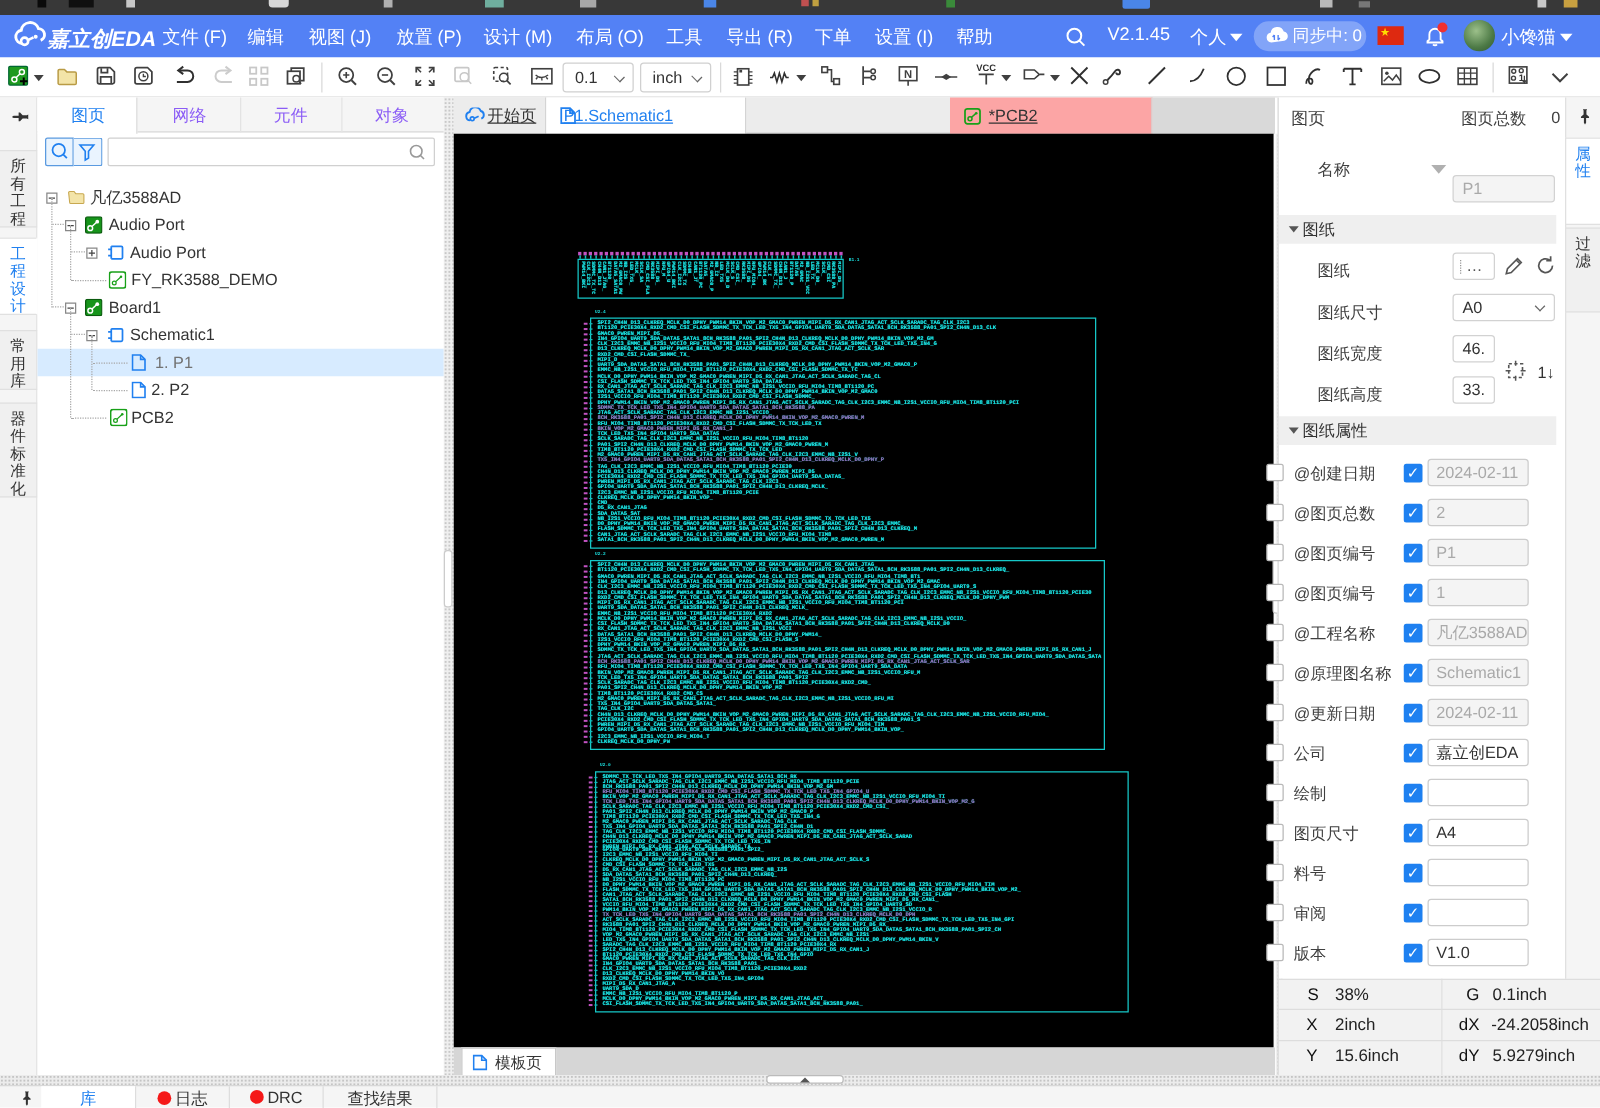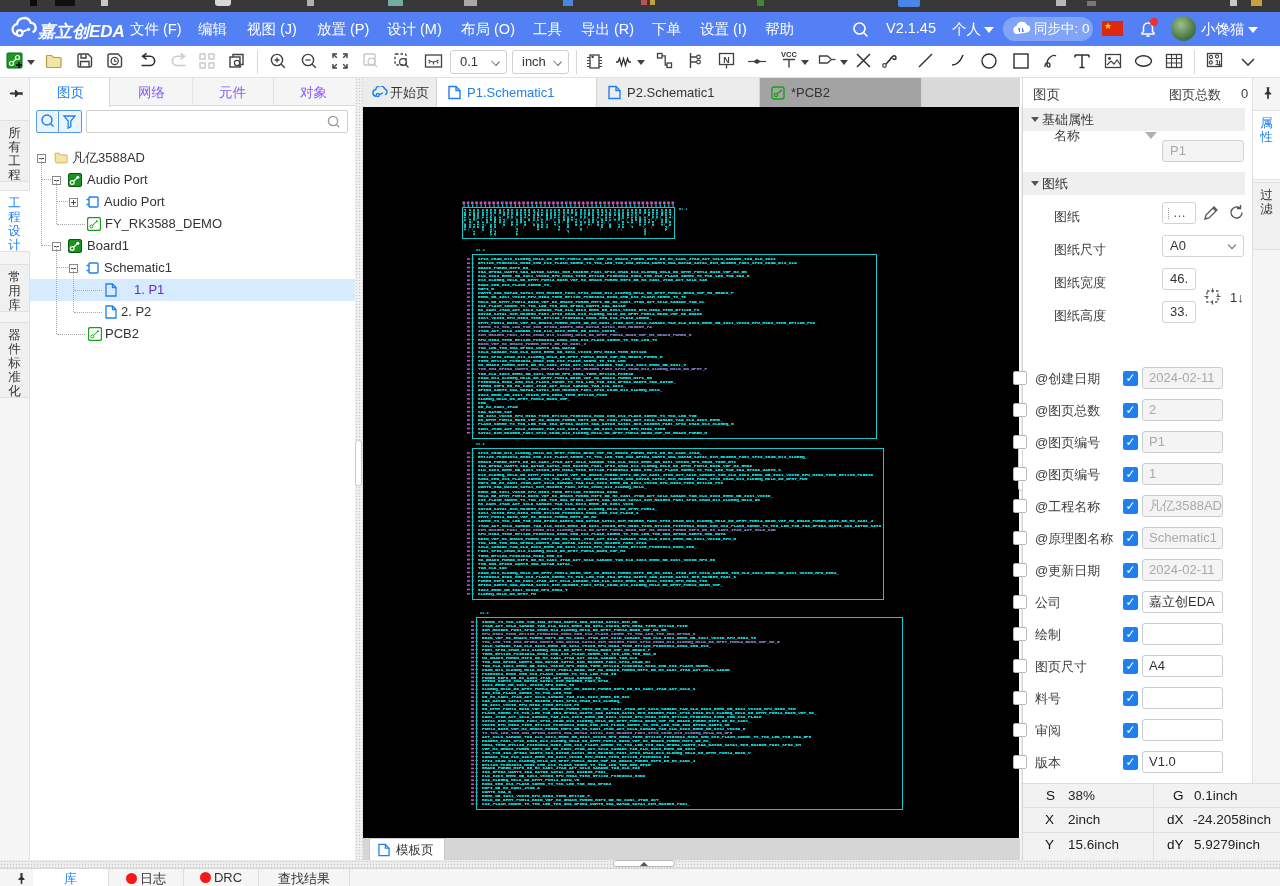--- a/index.html
+++ b/index.html
@@ -23,21 +23,21 @@
 #treetabs span.act { color:#2080f0; }
 .trow { position:absolute; left:0; width:325px; height:22px; font-size:13px; color:#333; line-height:22px; white-space:nowrap; }
 .trow.sel { background:#d7ebff; }
 .ebox { position:absolute; top:6.5px; width:9px; height:9px; border:1px solid #888; background:#fff; }
 .ebox:before { content:""; position:absolute; left:1px; top:3px; width:5px; height:1px; background:#444; }
 .ebox.plus:after { content:""; position:absolute; left:3px; top:1px; width:1px; height:5px; background:#444; }
 #gutterL { left:355px; top:78px; width:8px; height:782px; background:#efefef; background-image:radial-gradient(#c8c8c8 0.6px, transparent 0.8px); background-size:3px 3px; }
 #gutterR { left:1019px; top:107px; width:7px; height:753px; background:#fbfbfb; }
 #gutterR .trk { position:absolute; left:2px; top:0; width:5px; height:753px; background:#ececec; background-image:radial-gradient(#b8b8b8 0.7px, transparent 0.9px); background-size:3px 3px; }
 #canvastabs { left:363px; top:78px; width:657px; height:29px; background:#ececec; border-bottom:1px solid #d0d0d0; }
-.ctab { position:absolute; top:0; height:29px; border-right:1px solid #d4d4d4; font-size:13px; color:#333; line-height:29px; }
+.ctab { position:absolute; top:0; height:29px; border-right:1px solid #d4d4d4; font-size:13px; color:#333; line-height:29px;text-decoration:underline; }
 #canvas { left:363px; top:107px; width:656px; height:731px; background:#000; }
 #canvasbottom { left:363px; top:838px; width:657px; height:22px; background:#d6d6d6; }
 #dotband { left:0; top:860px; width:1280px; height:8px; background:#ececec; background-image:radial-gradient(#c4c4c4 0.6px, transparent 0.8px); background-size:3px 3px; }
 #bottombar { left:0; top:868px; width:1280px; height:18px; background:#f5f5f5; border-top:1px solid #d8d8d8; }
 .btab { position:absolute; top:0; height:18px; font-size:13px; color:#333; text-align:center; border-right:1px solid #ddd; padding-top:1px; }
 .rdot { display:inline-block; width:11px; height:11px; border-radius:50%; background:#f51818; margin-right:3px; vertical-align:-1px; }
 #rightpanel { left:1022px; top:78px; width:230px; height:705px; background:#fff; border-left:1px solid #d8d8d8; }
 .sect { position:absolute; left:0; width:222px; height:23px; background:#efefef; font-size:13px; color:#333; line-height:23px; }
 .sect:before { content:""; position:absolute; left:8px; top:9px; border-left:4px solid transparent; border-right:4px solid transparent; border-top:5px solid #555; }
 .sect span { margin-left:19px; }
@@ -379,21 +379,21 @@
       <path d="M3 4.5 h-2.5 M3 9.5 h-2.5" stroke="#2080f0" stroke-width="1.4"></path>
       <path d="M3 2 v10" stroke="#2080f0" stroke-width="1.4"></path>
     </svg>
     <span style="position:absolute;left:74px">Schematic1</span>
   </div>
 <div class="abs trow sel" style="left:30px;top:279px">
     <svg style="position:absolute;left:75px;top:4px" width="12" height="14" viewBox="0 0 12 14">
       <path d="M1 1 h6.5 l3.5 3.5 v8.5 h-10 Z" fill="none" stroke="#2080f0" stroke-width="1.3"></path>
       <path d="M7.5 1 v3.5 h3.5" fill="none" stroke="#2080f0" stroke-width="1.3"></path>
     </svg>
-    <span style="position:absolute;left:104px;color:#6d28d9">1. P1</span>
+    <span style="position:absolute;left:94px;color:#737373">1. P1</span>
   </div>
 <div class="abs trow" style="left:30px;top:301px">
     <svg style="position:absolute;left:75px;top:4px" width="12" height="14" viewBox="0 0 12 14">
       <path d="M1 1 h6.5 l3.5 3.5 v8.5 h-10 Z" fill="none" stroke="#2080f0" stroke-width="1.3"></path>
       <path d="M7.5 1 v3.5 h3.5" fill="none" stroke="#2080f0" stroke-width="1.3"></path>
     </svg>
     <span style="position:absolute;left:91px">2. P2</span>
   </div>
 <div class="abs trow" style="left:30px;top:323px">
     <svg style="position:absolute;left:58px;top:4px" width="14" height="14" viewBox="0 0 14 14">
@@ -427,30 +427,23 @@
         <circle cx="8" cy="10.5" r="1.8" fill="none" stroke="#2080f0" stroke-width="1.6"></circle>
         <path d="M10 10 l4-2" stroke="#2080f0" stroke-width="1.6"></path>
       </svg>
     <span style="margin-left:27px">开始页</span>
   </div>
   <div class="ctab" style="left:74px;width:160px;background:#fff;color:#2080f0">
     <svg style="position:absolute;left:11px;top:7px" width="13" height="15" viewBox="0 0 13 15">
         <path d="M1 1.5 h7 l4 4 v8 h-11 Z" fill="none" stroke="#2080f0" stroke-width="1.4"></path>
         <path d="M8 1.5 v4 h4" fill="none" stroke="#2080f0" stroke-width="1.4"></path>
       </svg>
-    <span style="margin-left:30px">P1.Schematic1</span>
-  </div>
-  <div class="ctab" style="left:234px;width:163px;background:#ececec">
-    <svg style="position:absolute;left:11px;top:7px" width="13" height="15" viewBox="0 0 13 15">
-        <path d="M1 1.5 h7 l4 4 v8 h-11 Z" fill="none" stroke="#2080f0" stroke-width="1.4"></path>
-        <path d="M8 1.5 v4 h4" fill="none" stroke="#2080f0" stroke-width="1.4"></path>
-      </svg>
-    <span style="margin-left:30px">P2.Schematic1</span>
-  </div>
-  <div class="ctab" style="left:397px;width:162px;background:#a3a3a3">
+    <span style="margin-left:14px">P1.Schematic1</span>
+  </div>
+  <div class="ctab" style="left:397px;width:162px;background:#fca5a5">
     <svg style="position:absolute;left:11px;top:8px" width="14" height="14" viewBox="0 0 14 14">
         <rect x="1" y="1" width="12" height="12" rx="2" fill="none" stroke="#18a018" stroke-width="1.4"></rect>
         <circle cx="5" cy="9" r="1.6" fill="none" stroke="#18a018" stroke-width="1.2"></circle>
         <path d="M6 8 L10 4.5" stroke="#18a018" stroke-width="1.2"></path>
         <circle cx="10" cy="4.5" r="1" fill="#18a018"></circle>
       </svg>
     <span style="margin-left:31px">*PCB2</span>
   </div>
   <div class="abs" style="left:559px;top:0;width:98px;height:29px;background:#d9d9d9"></div>
 </div>
@@ -1010,21 +1003,20 @@
 </div>
 
 <div class="abs" id="dotband"></div>
 <div class="abs" style="left:613px;top:860px;width:62px;height:7px;background:#fff;border:1px solid #bbb;border-radius:3px"></div>
 <div class="abs" style="left:640px;top:862px;width:0;height:0;border-left:4px solid transparent;border-right:4px solid transparent;border-bottom:4px solid #555"></div>
 
 <div class="abs" id="rightpanel">
   <span class="plabel" style="left:10px;top:8px;font-size:13.5px">图页</span>
   <span class="plabel" style="left:146px;top:8px">图页总数</span>
   <span class="plabel" style="left:218px;top:8px">0</span>
-  <div class="sect" style="top:30px"><span>基础属性</span></div>
   <span class="abs" style="left:122px;top:54px;width:0;height:0;border-left:6px solid transparent;border-right:6px solid transparent;border-top:7px solid #b0b0b0"></span>
   <span class="plabel" style="left:31px;top:49px">名称</span>
   <div class="pinput dis" style="left:139px;top:62px;width:82px">P1</div>
   <div class="sect" style="top:94px"><span>图纸</span></div>
   <span class="plabel" style="left:31px;top:130px">图纸</span>
   <div class="pinput" style="left:139px;top:124px;width:34px;color:#555;white-space:nowrap;padding-left:5px;font-size:13px"><span style="display:inline-block;width:1px;height:11px;border-left:1px dotted #999;vertical-align:-2px"></span><span style="margin-left:4px;letter-spacing:0.5px">…</span></div>
   <svg class="abs" style="left:180px;top:126px" width="17" height="17">
       <path d="M2 15 l1-4 l8-8 l3 3 l-8 8 Z M10 4 l3 3" fill="none" stroke="#555" stroke-width="1.3"></path>
     </svg>
   <svg class="abs" style="left:205px;top:126px" width="17" height="17">
@@ -1036,20 +1028,21 @@
   </div>
   <span class="plabel" style="left:31px;top:196px">图纸宽度</span>
   <div class="pinput" style="left:139px;top:190px;width:34px">46.</div>
   <span class="plabel" style="left:31px;top:229px">图纸高度</span>
   <div class="pinput" style="left:139px;top:223px;width:34px">33.</div>
   <svg class="abs" style="left:181px;top:210px" width="18" height="18">
       <rect x="3" y="3" width="11" height="11" fill="none" stroke="#555" stroke-width="1.3" stroke-dasharray="2.5 2"></rect>
       <path d="M8.5 0.5 v4 M8.5 12.5 v4 M0.5 8.5 h4 M12.5 8.5 h4" stroke="#555" stroke-width="1.2"></path>
     </svg>
   <span class="plabel" style="left:207px;top:212px;font-size:13px;color:#333">1↓</span>
+  <div class="sect" style="top:255px"><span>图纸属性</span></div>
 </div>
 <div class="abs" style="left:1002px;top:78px;width:230px;height:705px">
     <div class="prow" style="top:292px">
   <span class="cb"></span>
       <span class="plbl">@创建日期</span>
   <span class="cbc">✓</span>
   <span class="pv dis">2024-02-11</span>
 </div>
 <div class="prow" style="top:324px">
   <span class="cb"></span>

